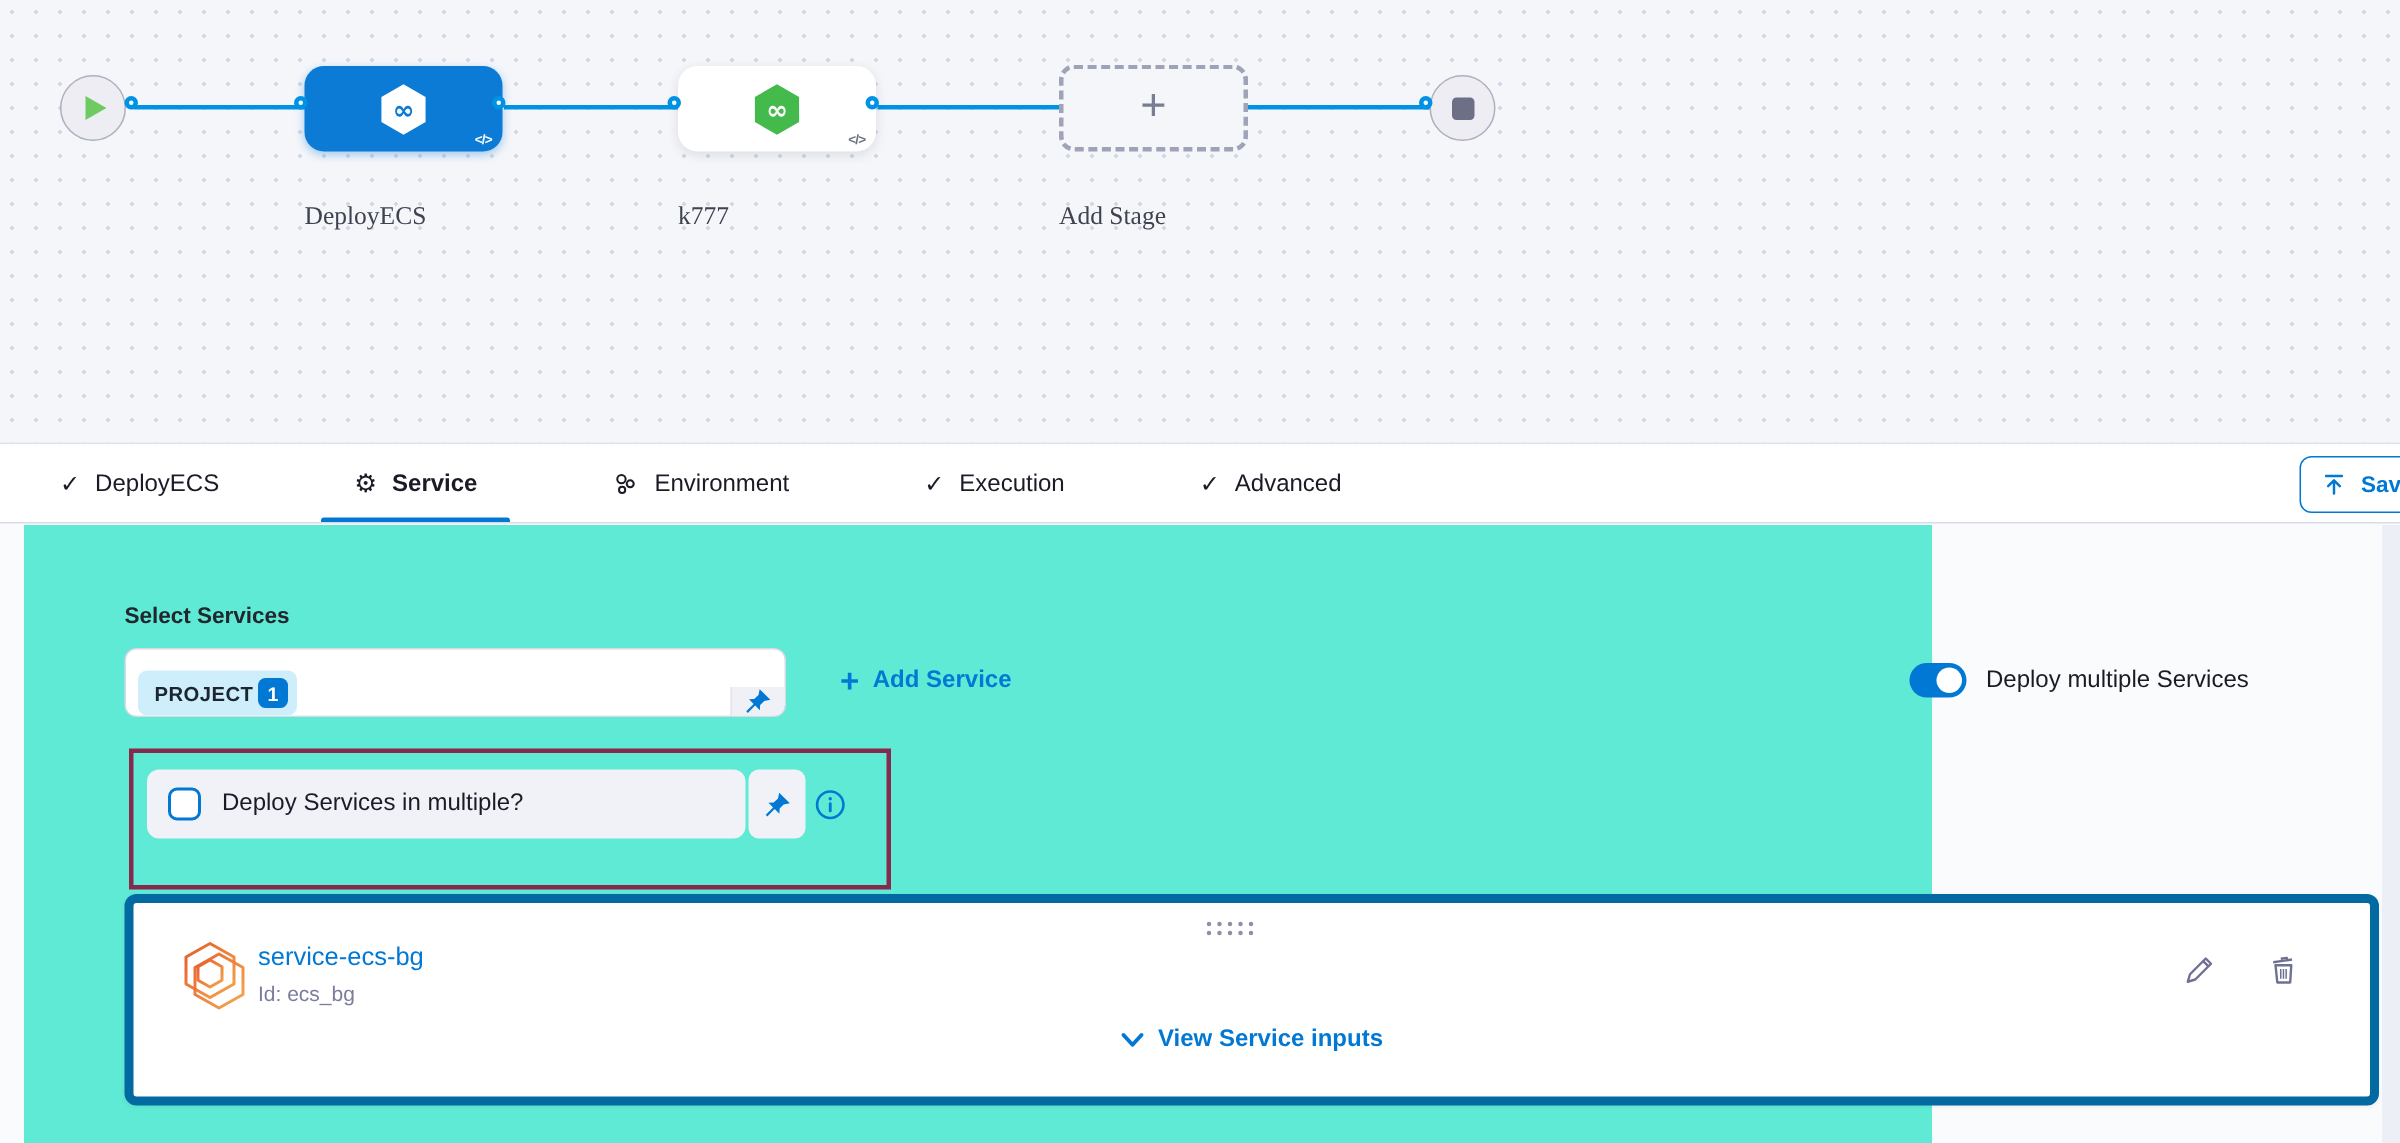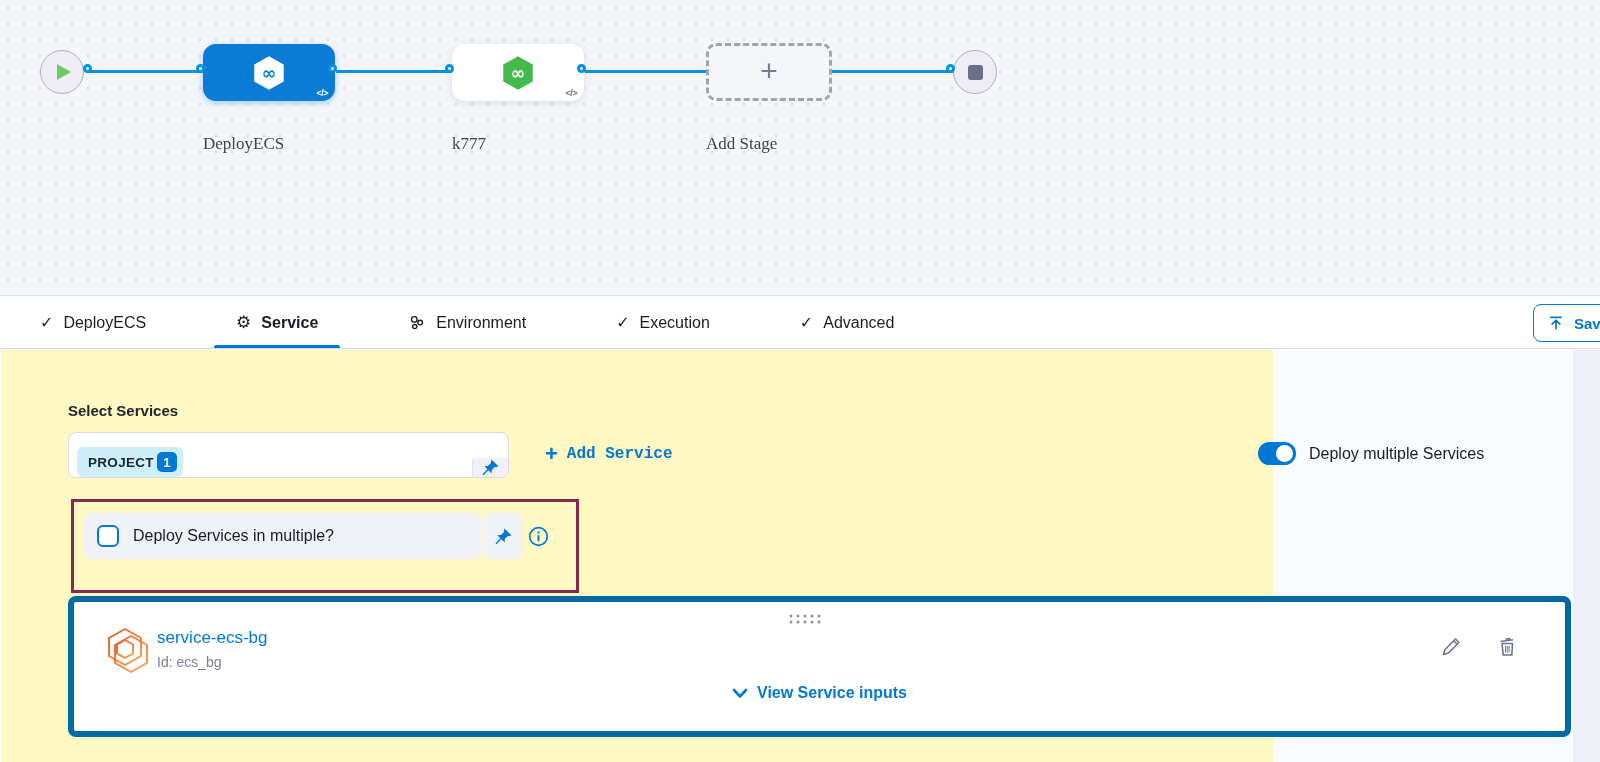--- a/index.html
+++ b/index.html
@@ -57,21 +57,21 @@
   .tab.active { font-weight:700; }
   .tab.active::after { content:""; position:absolute; left:0; right:0; bottom:0; height:3px; background:#0278d5; border-radius:2px 2px 0 0; }
   .save-btn {
     position:absolute; left:1533px; top:304px; height:38px; width:120px;
     border:1.6px solid #0278d5; border-radius:8px; background:#fff; color:#0278d5;
     display:flex; align-items:center; gap:9px; padding:0 13px;
     font-size:15px; font-weight:600; cursor:pointer;
   }
 
   
-  .content { position:absolute; left:1px; top:350px; width:1272px; height:412px; background:#fef9c3; }
+  .content { position:absolute; left:16px; top:350px; width:1272px; height:412px; background:#5eead4; }
   .right-strip { position:absolute; left:1572px; top:0; width:28px; height:412px; background:#eceff5; }
 
   .section-label { position:absolute; left:67px; top:52px; font-size:15px; font-weight:600; color:#22262e; }
 
   .svc-field {
     position:absolute; left:67px; top:82px; width:441px; height:46px;
     border:1px solid #d8dae4; border-radius:8px; background:#ffffff;
     display:flex; align-items:flex-end; overflow:hidden; cursor:text;
   }
   .svc-field-main { flex:1; display:flex; align-items:center; padding-left:8px; background:#fff; }
@@ -84,21 +84,21 @@
     min-width:20px; height:20px; border-radius:5px; background:#0278d5; color:#fff;
     font-size:13px; font-weight:700; display:flex; align-items:center; justify-content:center;
   }
   .svc-field-pin {
     width:36px; background:#eff1f6; border-left:1px solid #e1e3ec;
     display:flex; align-items:center; justify-content:center; cursor:pointer;
   }
 
   .add-service { position:absolute; left:544px; top:93px; display:flex; align-items:center; gap:9px; color:#0278d5; cursor:pointer; }
   .add-service .plus { font-size:22px; font-weight:600; line-height:1; }
-  .add-service .lbl { font-size:16px; font-weight:700;font-family:Liberation Mono, monospace; }
+  .add-service .lbl { font-size:16px; font-weight:700; }
 
   .multi-row { position:absolute; left:1257px; top:92px; display:flex; align-items:center; gap:13px; }
   .toggle { width:38px; height:23px; border-radius:12px; background:#0278d5; position:relative; cursor:pointer; flex:none; }
   .toggle-knob { position:absolute; right:3px; top:3px; width:17px; height:17px; border-radius:50%; background:#fff; }
   .multi-label { font-size:16px; color:#1b1b28; white-space:nowrap; }
 
   .annotation { position:absolute; left:70px; top:149px; width:508px; height:94px; border:3px solid #87294d; }
 
   .parallel-pill {
     position:absolute; left:82px; top:163px; width:399px; height:46px;

